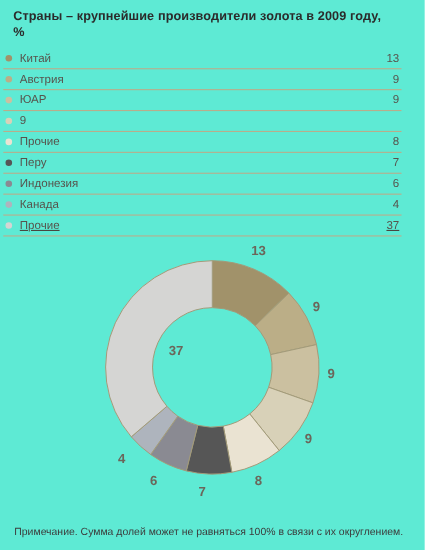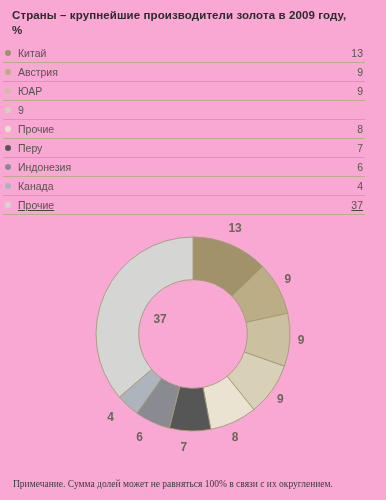--- a/index.html
+++ b/index.html
@@ -12,21 +12,21 @@
     height: 500px;
     font-family: "Liberation Sans", sans-serif;
     color: #4a4740;
     position: relative;
     overflow: hidden;
   }
   .page {
     width: 386px;
     height: 500px;
     position: relative;
-    background: #f9a8d4;
+    background: #5eead4;
   }
 
   
   .title {
     position: absolute;
     left: 12px;
     top: 8px;
     width: 340px;
     font-size: 11.5px;
     font-weight: bold;
@@ -95,21 +95,21 @@
     color: #6b665a;
     white-space: nowrap;
   }
 
   
   .footnote {
     position: absolute;
     left: 13px;
     top: 478px;
     width: 360px;
-    font-family: Liberation Serif, serif;
+    font-family: Liberation Sans, sans-serif;
     font-size: 9.5px;
     color: #3c3c3c;
     line-height: 12px;
   }
 </style>
 </head>
 <body>
 
 <div class="page">
 

